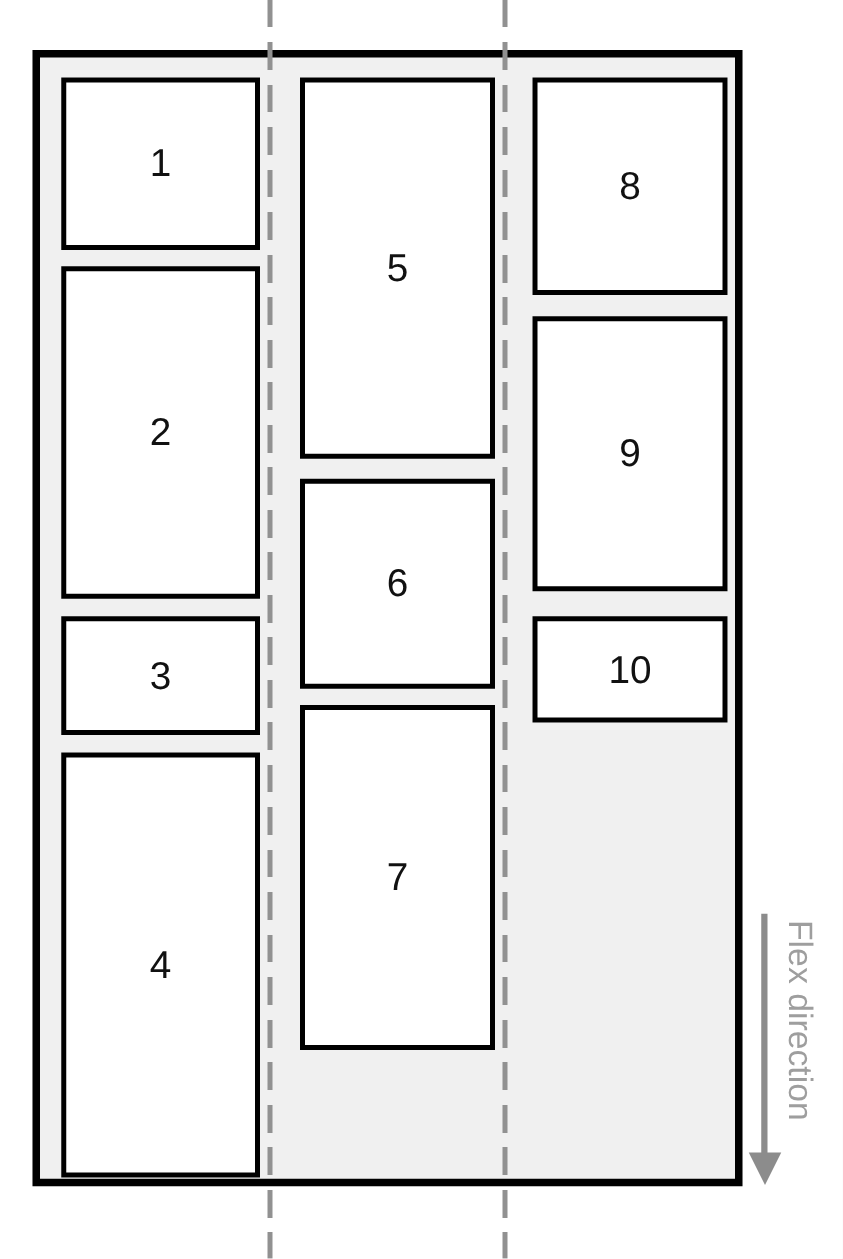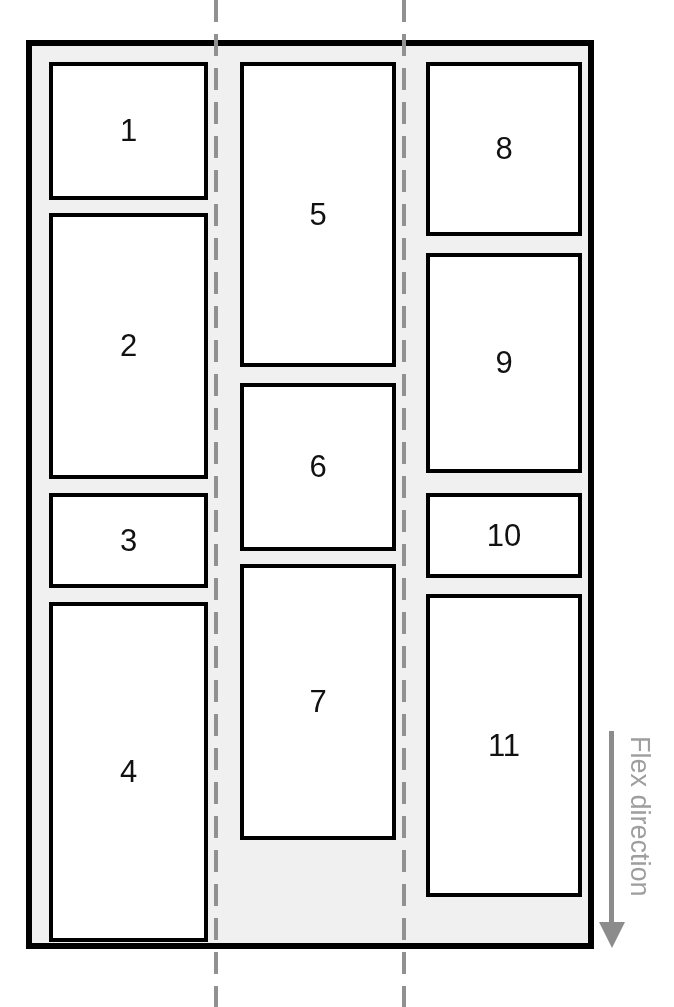--- a/index.html
+++ b/index.html
@@ -113,21 +113,20 @@
     <div class="box b1">1</div>
     <div class="box b2">2</div>
     <div class="box b3">3</div>
     <div class="box b4">4</div>
     <div class="box b5">5</div>
     <div class="box b6">6</div>
     <div class="box b7">7</div>
     <div class="box b8">8</div>
     <div class="box b9">9</div>
     <div class="box b10">10</div>
-    <div class="box b11">11</div>
   </div>
 
   <div class="divider divider-1"></div>
   <div class="divider divider-2"></div>
 
   <div class="arrow-line"></div>
   <div class="arrow-head"></div>
   <div class="flex-label">Flex direction</div>
 
 </div>

